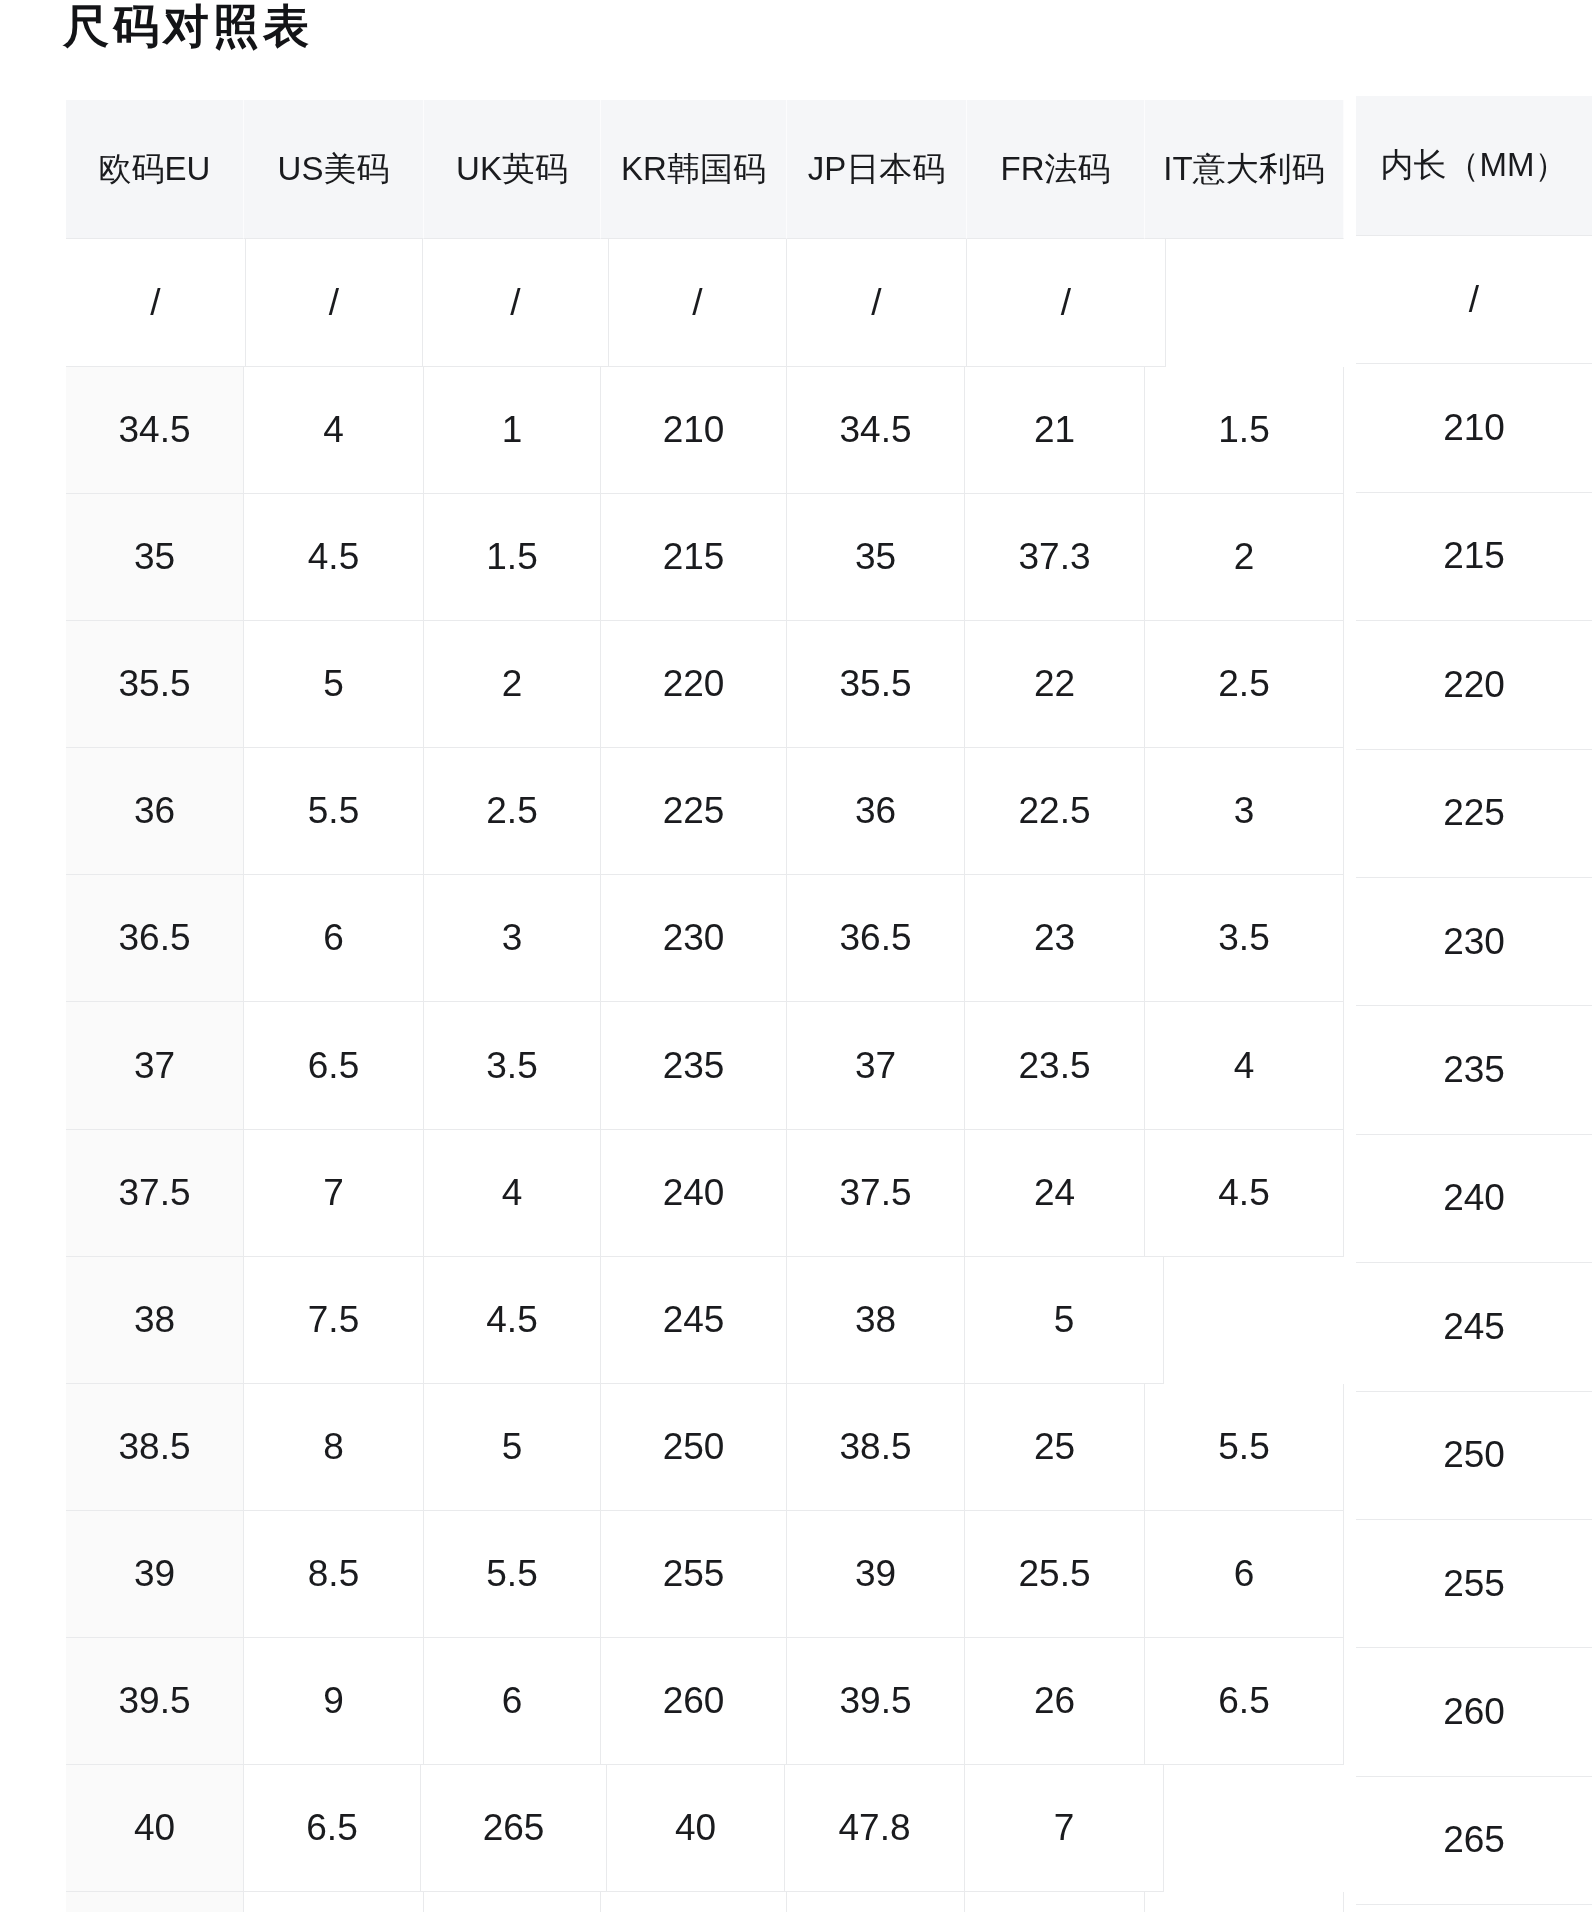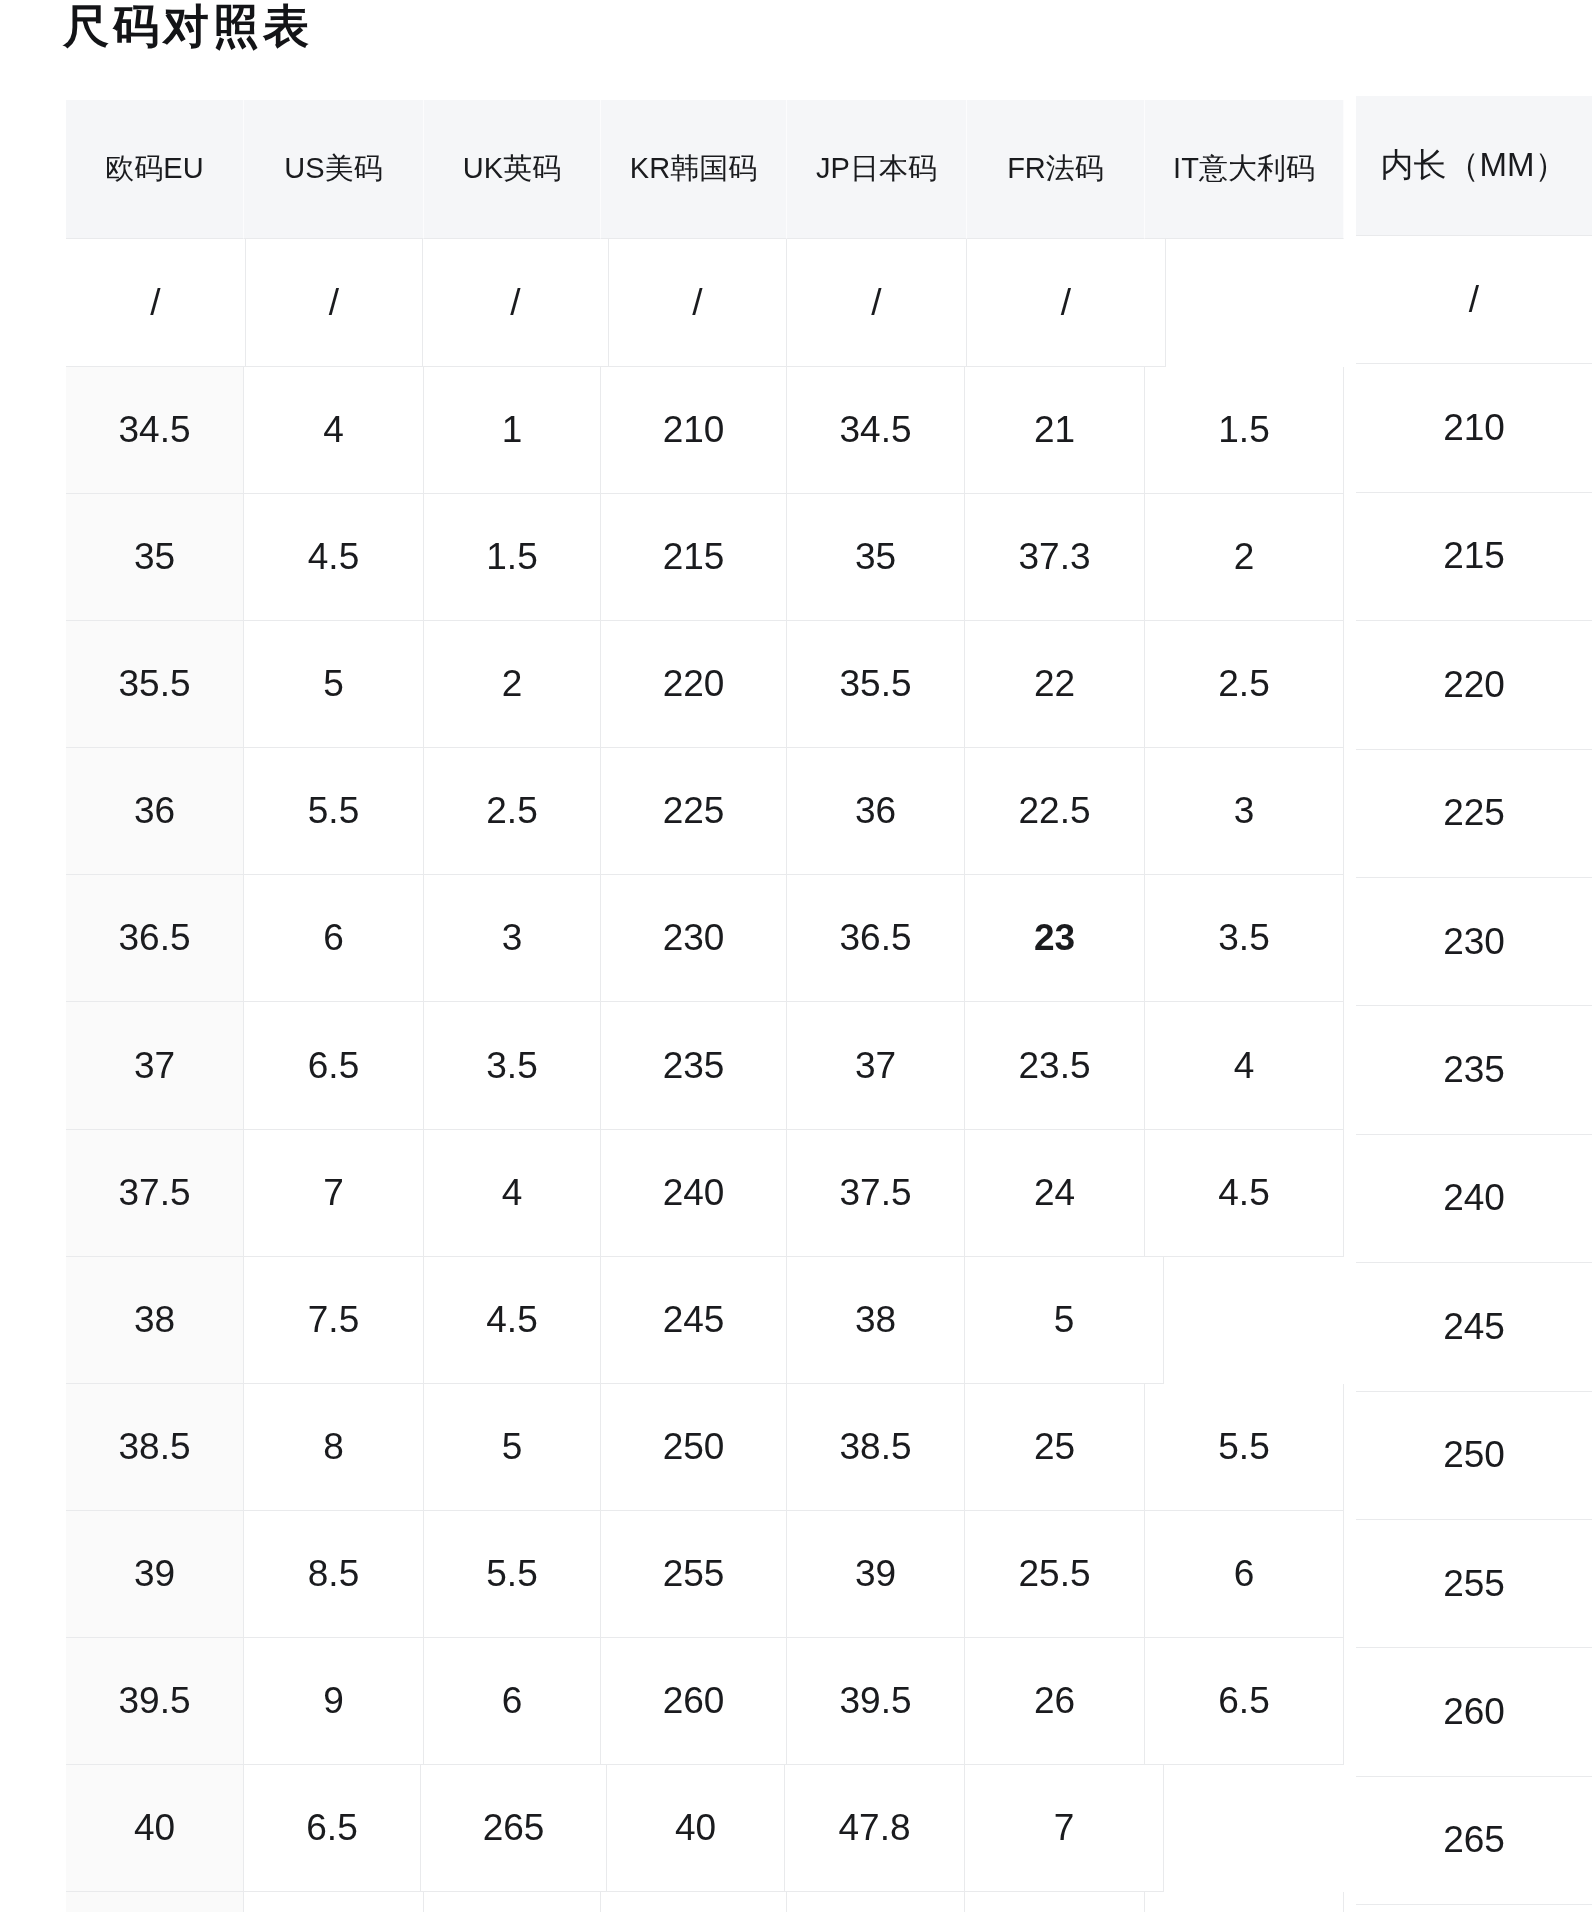--- a/index.html
+++ b/index.html
@@ -33,21 +33,21 @@
   .cell{
     box-sizing:border-box;flex:0 0 auto;
     display:flex;align-items:center;justify-content:center;
     border-right:1px solid var(--border);
     border-bottom:1px solid var(--border);
     background:var(--cell-bg);
   }
   .th{
     background:var(--header-bg);
     border-right:1px solid #fcfcfd;
-    font-size:29px;font-weight:500;
+    font-size:33px;font-weight:500;
   }
   .td{font-size:37px;font-weight:500;}
   .td--rowhead{background:var(--rowhead-bg);}
   
   .fixed-col{position:absolute;left:1356px;top:96px;width:236px;}
   .fcell{
     box-sizing:border-box;
     display:flex;align-items:center;justify-content:center;
     border-bottom:1px solid var(--border);
     background:var(--cell-bg);
@@ -114,21 +114,21 @@
       <div class="cell td" style="width: 178px;">36</div>
       <div class="cell td" style="width: 180px; text-align: right;">22.5</div>
       <div class="cell td" style="width: 199px;">3</div>
     </div>
     <div class="tr tr--data">
       <div class="cell td td--rowhead" style="width: 178px;">36.5</div>
       <div class="cell td" style="width: 180px;">6</div>
       <div class="cell td" style="width: 177px;">3</div>
       <div class="cell td" style="width: 186px;">230</div>
       <div class="cell td" style="width: 178px;">36.5</div>
-      <div class="cell td" style="width: 180px; font-weight: bold;">23</div>
+      <div class="cell td" style="width: 180px;">23</div>
       <div class="cell td" style="width: 199px;">3.5</div>
     </div>
     <div class="tr tr--data">
       <div class="cell td td--rowhead" style="width: 178px;">37</div>
       <div class="cell td" style="width: 180px;">6.5</div>
       <div class="cell td" style="width: 177px;">3.5</div>
       <div class="cell td" style="width: 186px;">235</div>
       <div class="cell td" style="width: 178px;">37</div>
       <div class="cell td" style="width: 180px;">23.5</div>
       <div class="cell td" style="width: 199px;">4</div>

